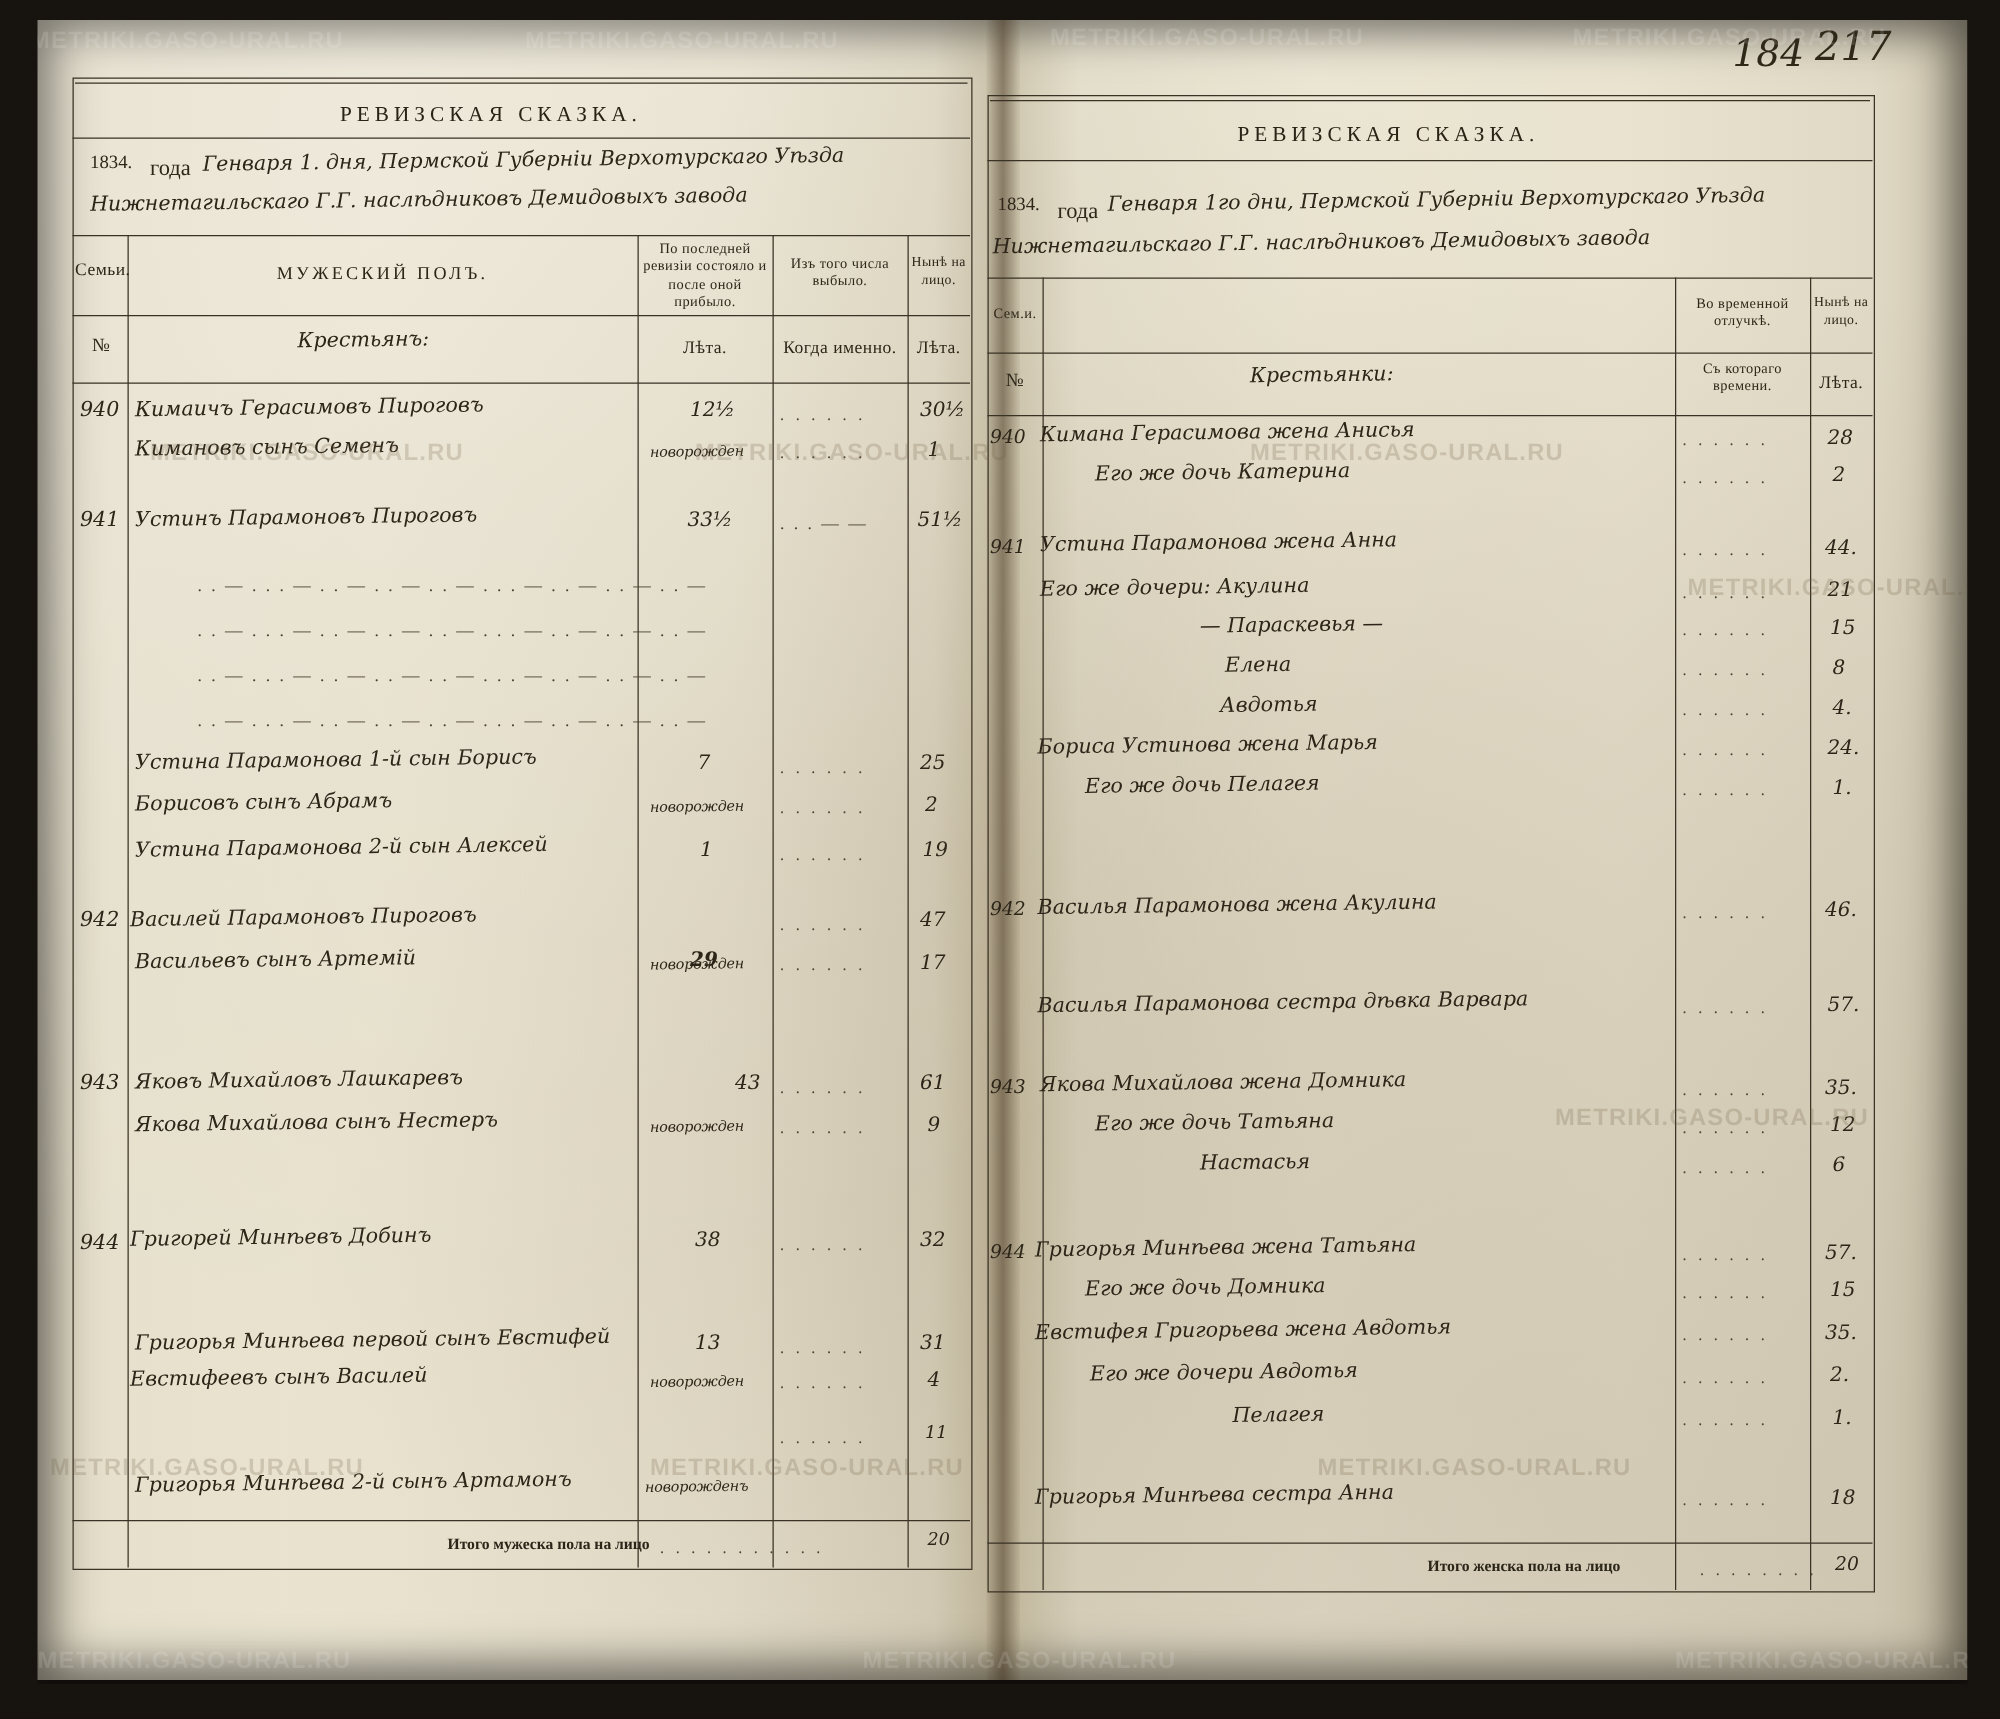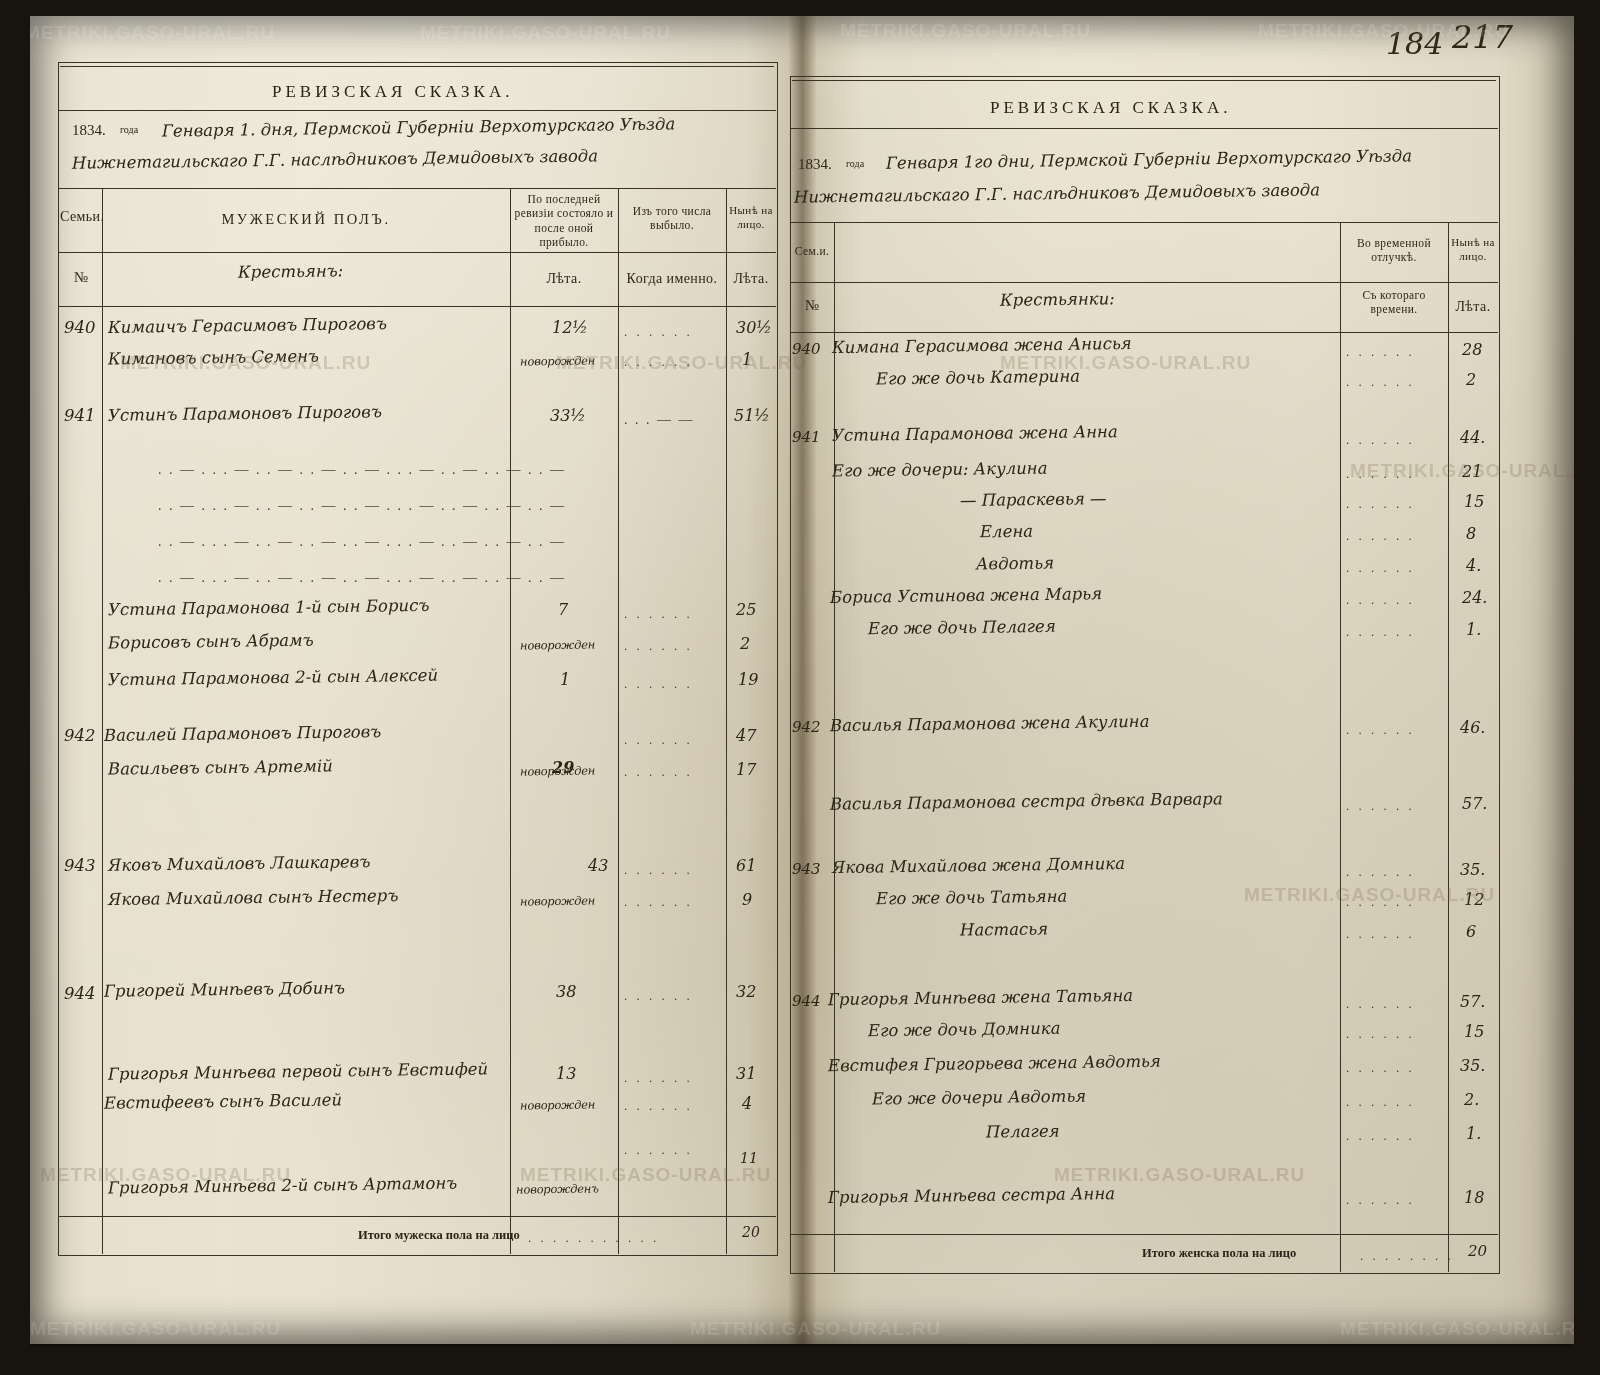--- a/index.html
+++ b/index.html
@@ -38,21 +38,21 @@
   .sheet{position:absolute;}
   .frame{position:absolute;border:1px solid #3a3224;}
   .hline{position:absolute;background:#3a3224;height:1px;}
   .vline{position:absolute;background:#3a3224;width:1px;}
 
   .ttl{position:absolute;font-family:"Liberation Serif",serif;letter-spacing:4px;
        font-size:17px;color:#2a2316;white-space:nowrap;}
   .hdr{position:absolute;font-family:"Liberation Serif",serif;font-size:14px;
        color:#2e2719;text-align:center;line-height:1.25;letter-spacing:.4px;}
   .hdr.sp{letter-spacing:2.6px;font-size:14.5px;}
-  .prt{position:absolute;font-size:10px;color:#2e2719;font-family:"Liberation Serif",serif;}
+  .prt{position:absolute;font-size:18px;color:#2e2719;font-family:"Liberation Serif",serif;}
 
   
   .hw{position:absolute;font-family:"DejaVu Serif",serif;font-style:italic;
       color:#2c2518;white-space:nowrap;transform:rotate(-0.8deg);}
   .hw.m{font-size:16.5px;}
   .hw.tiny{font-size:11.5px;letter-spacing:-.2px;}
   .num{position:absolute;font-family:"DejaVu Serif",serif;font-style:italic;font-size:16px;color:#2c2518;}
   .fam{position:absolute;font-family:"DejaVu Serif",serif;font-size:16.5px;color:#2c2518;font-style:italic;}
   .dots{position:absolute;font-size:13px;color:#4a4030;letter-spacing:3px;white-space:nowrap;}
   .dash{position:absolute;font-size:14px;color:#4a4030;letter-spacing:2px;white-space:nowrap;}
@@ -190,21 +190,21 @@
       <div class="num" style="left:678px;top:1002px;">31</div>
     </div>
     <div>
       <div class="hw m" style="left:46px;top:1030px;">Евстифеевъ сынъ Василей</div>
       <div class="hw tiny" style="left:462px;top:1036px;">новорожден</div>
       <div class="dots" style="left:566px;top:1036px;">. . . . . .</div>
       <div class="num" style="left:684px;top:1032px;">4</div>
     </div>
     <div>
       <div class="dots" style="left:566px;top:1080px;">. . . . . .</div>
-      <div class="num" style="left:682px;top:1076px;font-size:14px;margin-top:12px;">11</div>
+      <div class="num" style="left:682px;top:1076px;font-size:14px;">11</div>
     </div>
     <div>
       <div class="hw m" style="left:50px;top:1114px;">Григорья Минѣева 2-й сынъ Артамонъ</div>
       <div class="hw tiny" style="left:458px;top:1120px;">новорожденъ</div>
     </div>
 
     <div class="total" style="left:300px;top:1166px;">Итого мужеска пола на лицо</div>
     <div class="dots" style="left:470px;top:1168px;">. . . .  . . . .  . . .</div>
     <div class="num" style="left:684px;top:1162px;font-size:14px;">20</div>
   </div>

